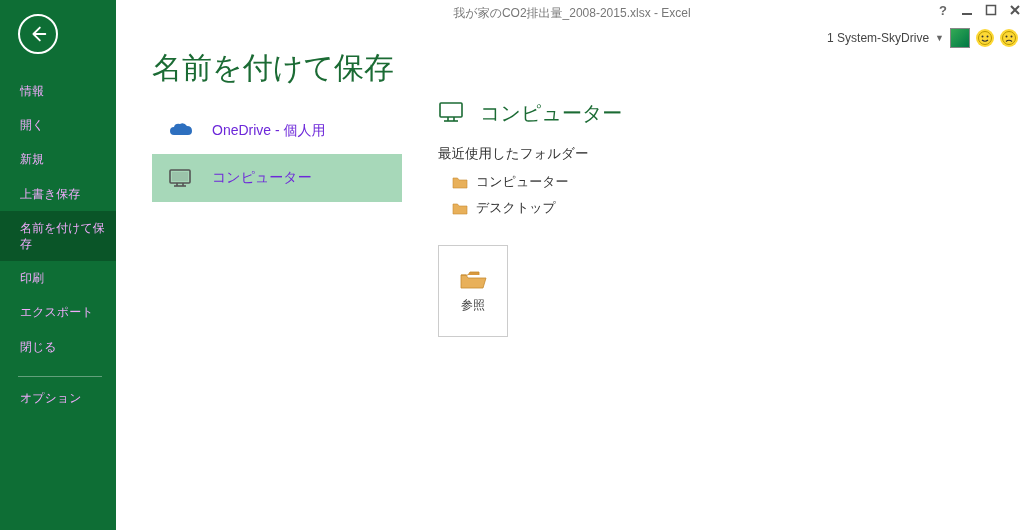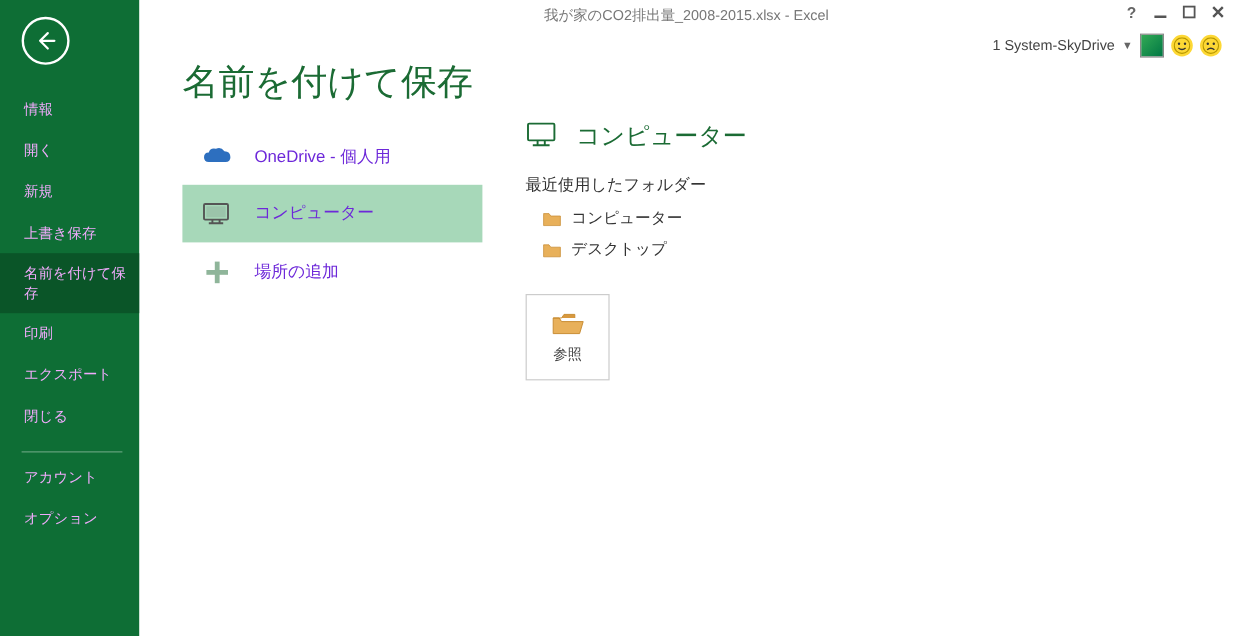--- a/index.html
+++ b/index.html
@@ -184,21 +184,21 @@
     align-items: center;
     gap: 8px;
     padding: 4px 0 4px 14px;
     font-size: 13px;
     cursor: pointer;
     color: #333;
   }
   .browse-box {
     margin-top: 24px;
     width: 70px;
-    height: 72px;
+    height: 92px;
     border: 1px solid #ccc;
     display: flex;
     flex-direction: column;
     align-items: center;
     justify-content: center;
     gap: 6px;
     cursor: pointer;
     font-size: 12px;
     color: #444;
   }
@@ -218,21 +218,20 @@
     <div class="nav-list">
       <div class="nav-item">情報</div>
       <div class="nav-item">開く</div>
       <div class="nav-item">新規</div>
       <div class="nav-item">上書き保存</div>
       <div class="nav-item active">名前を付けて保存</div>
       <div class="nav-item">印刷</div>
       <div class="nav-item">エクスポート</div>
       <div class="nav-item">閉じる</div>
       <div class="nav-sep"></div>
-      <div class="nav-item">アカウント</div>
       <div class="nav-item">オプション</div>
     </div>
   </div>
 
   <div class="titlebar">
     <div class="title-text">我が家のCO2排出量_2008-2015.xlsx - Excel</div>
     <div class="title-right">
       <div class="win-btn">?</div>
       <div class="win-btn">
         <svg width="12" height="12">
@@ -290,29 +289,20 @@
           <svg width="26" height="20" viewBox="0 0 26 20">
               <rect x="2" y="2" width="20" height="13" rx="1" fill="none" stroke="#555" stroke-width="1.6"></rect>
               <rect x="4" y="4" width="16" height="9" fill="#555" opacity="0.15"></rect>
               <line x1="9" y1="15" x2="9" y2="18" stroke="#555" stroke-width="1.6"></line>
               <line x1="15" y1="15" x2="15" y2="18" stroke="#555" stroke-width="1.6"></line>
               <line x1="6" y1="18" x2="18" y2="18" stroke="#555" stroke-width="1.6"></line>
             </svg>
         </span>
         <span>コンピューター</span>
       </div>
-      <div class="loc-item">
-        <span class="loc-icon">
-          <svg width="22" height="22" viewBox="0 0 22 22">
-              <rect x="9" y="2" width="4" height="18" fill="#8fb59a"></rect>
-              <rect x="2" y="9" width="18" height="4" fill="#8fb59a"></rect>
-            </svg>
-        </span>
-        <span>場所の追加</span>
-      </div>
     </div>
 
     <div class="detail-col">
       <div class="detail-header">
         <span>
           <svg width="28" height="22" viewBox="0 0 28 22">
               <rect x="2" y="2" width="22" height="14" rx="1" fill="none" stroke="#1b6b34" stroke-width="1.6"></rect>
               <line x1="10" y1="16" x2="10" y2="20" stroke="#1b6b34" stroke-width="1.6"></line>
               <line x1="16" y1="16" x2="16" y2="20" stroke="#1b6b34" stroke-width="1.6"></line>
               <line x1="6" y1="20" x2="20" y2="20" stroke="#1b6b34" stroke-width="1.6"></line>

